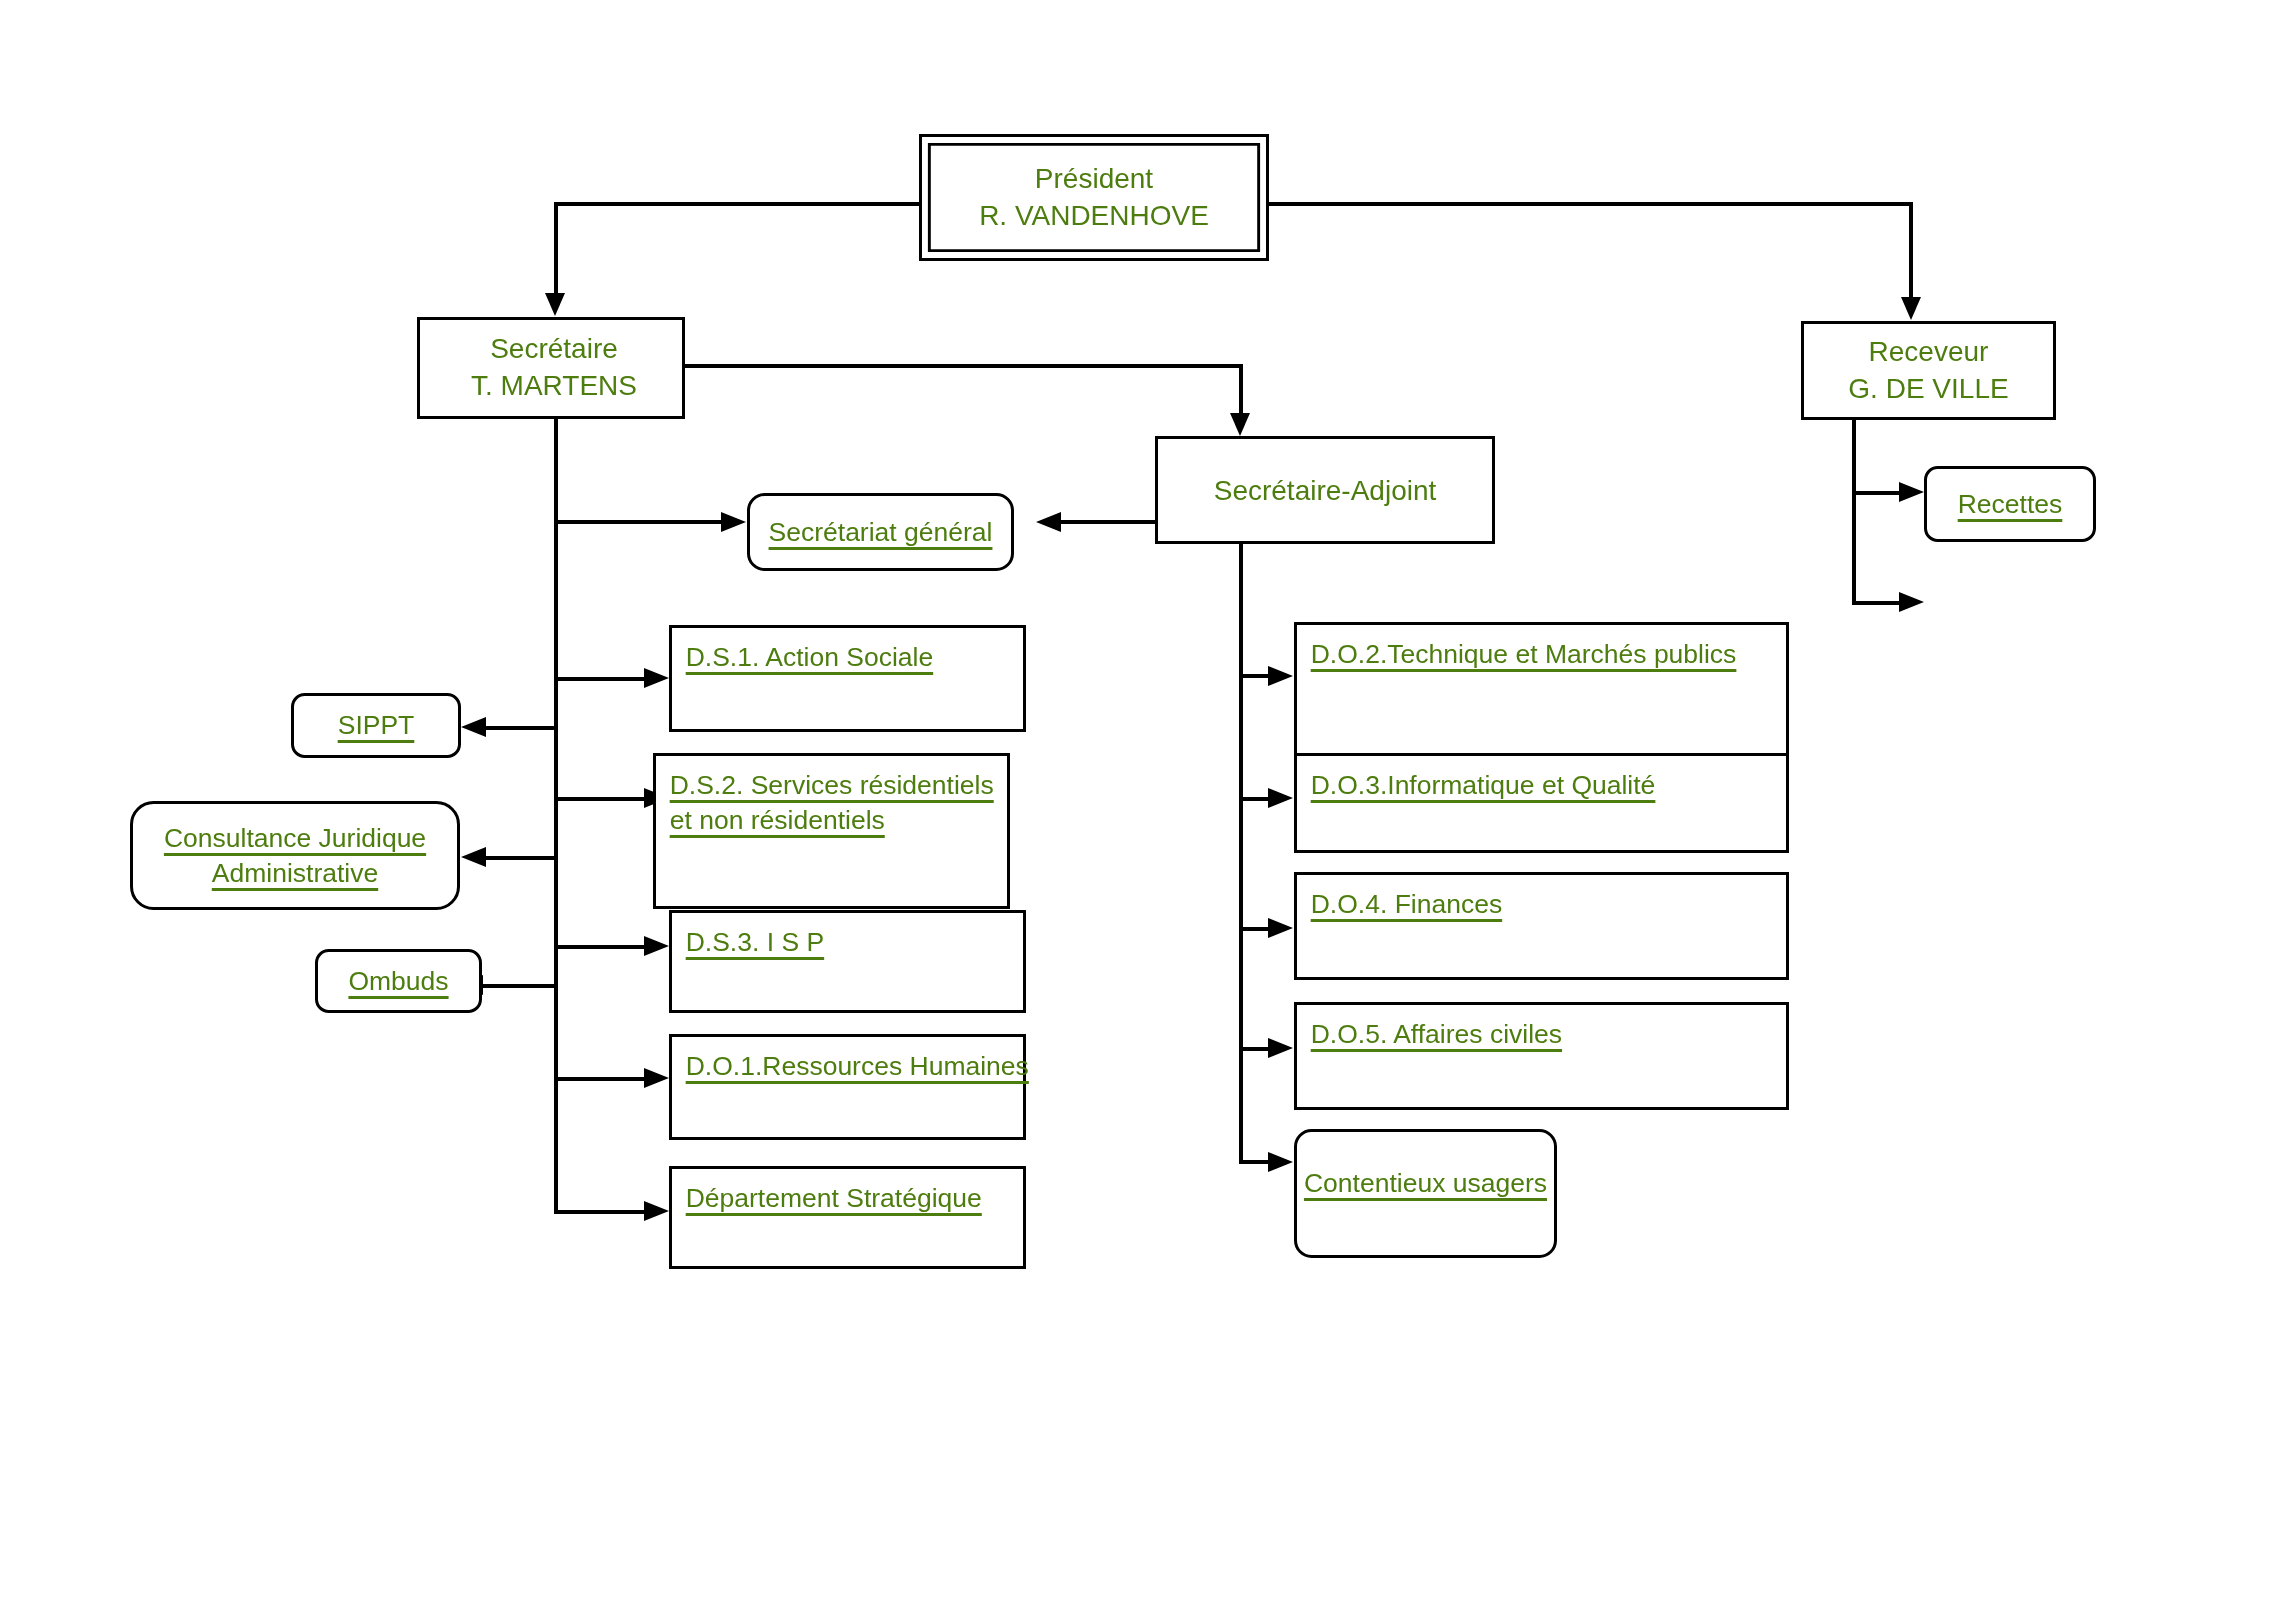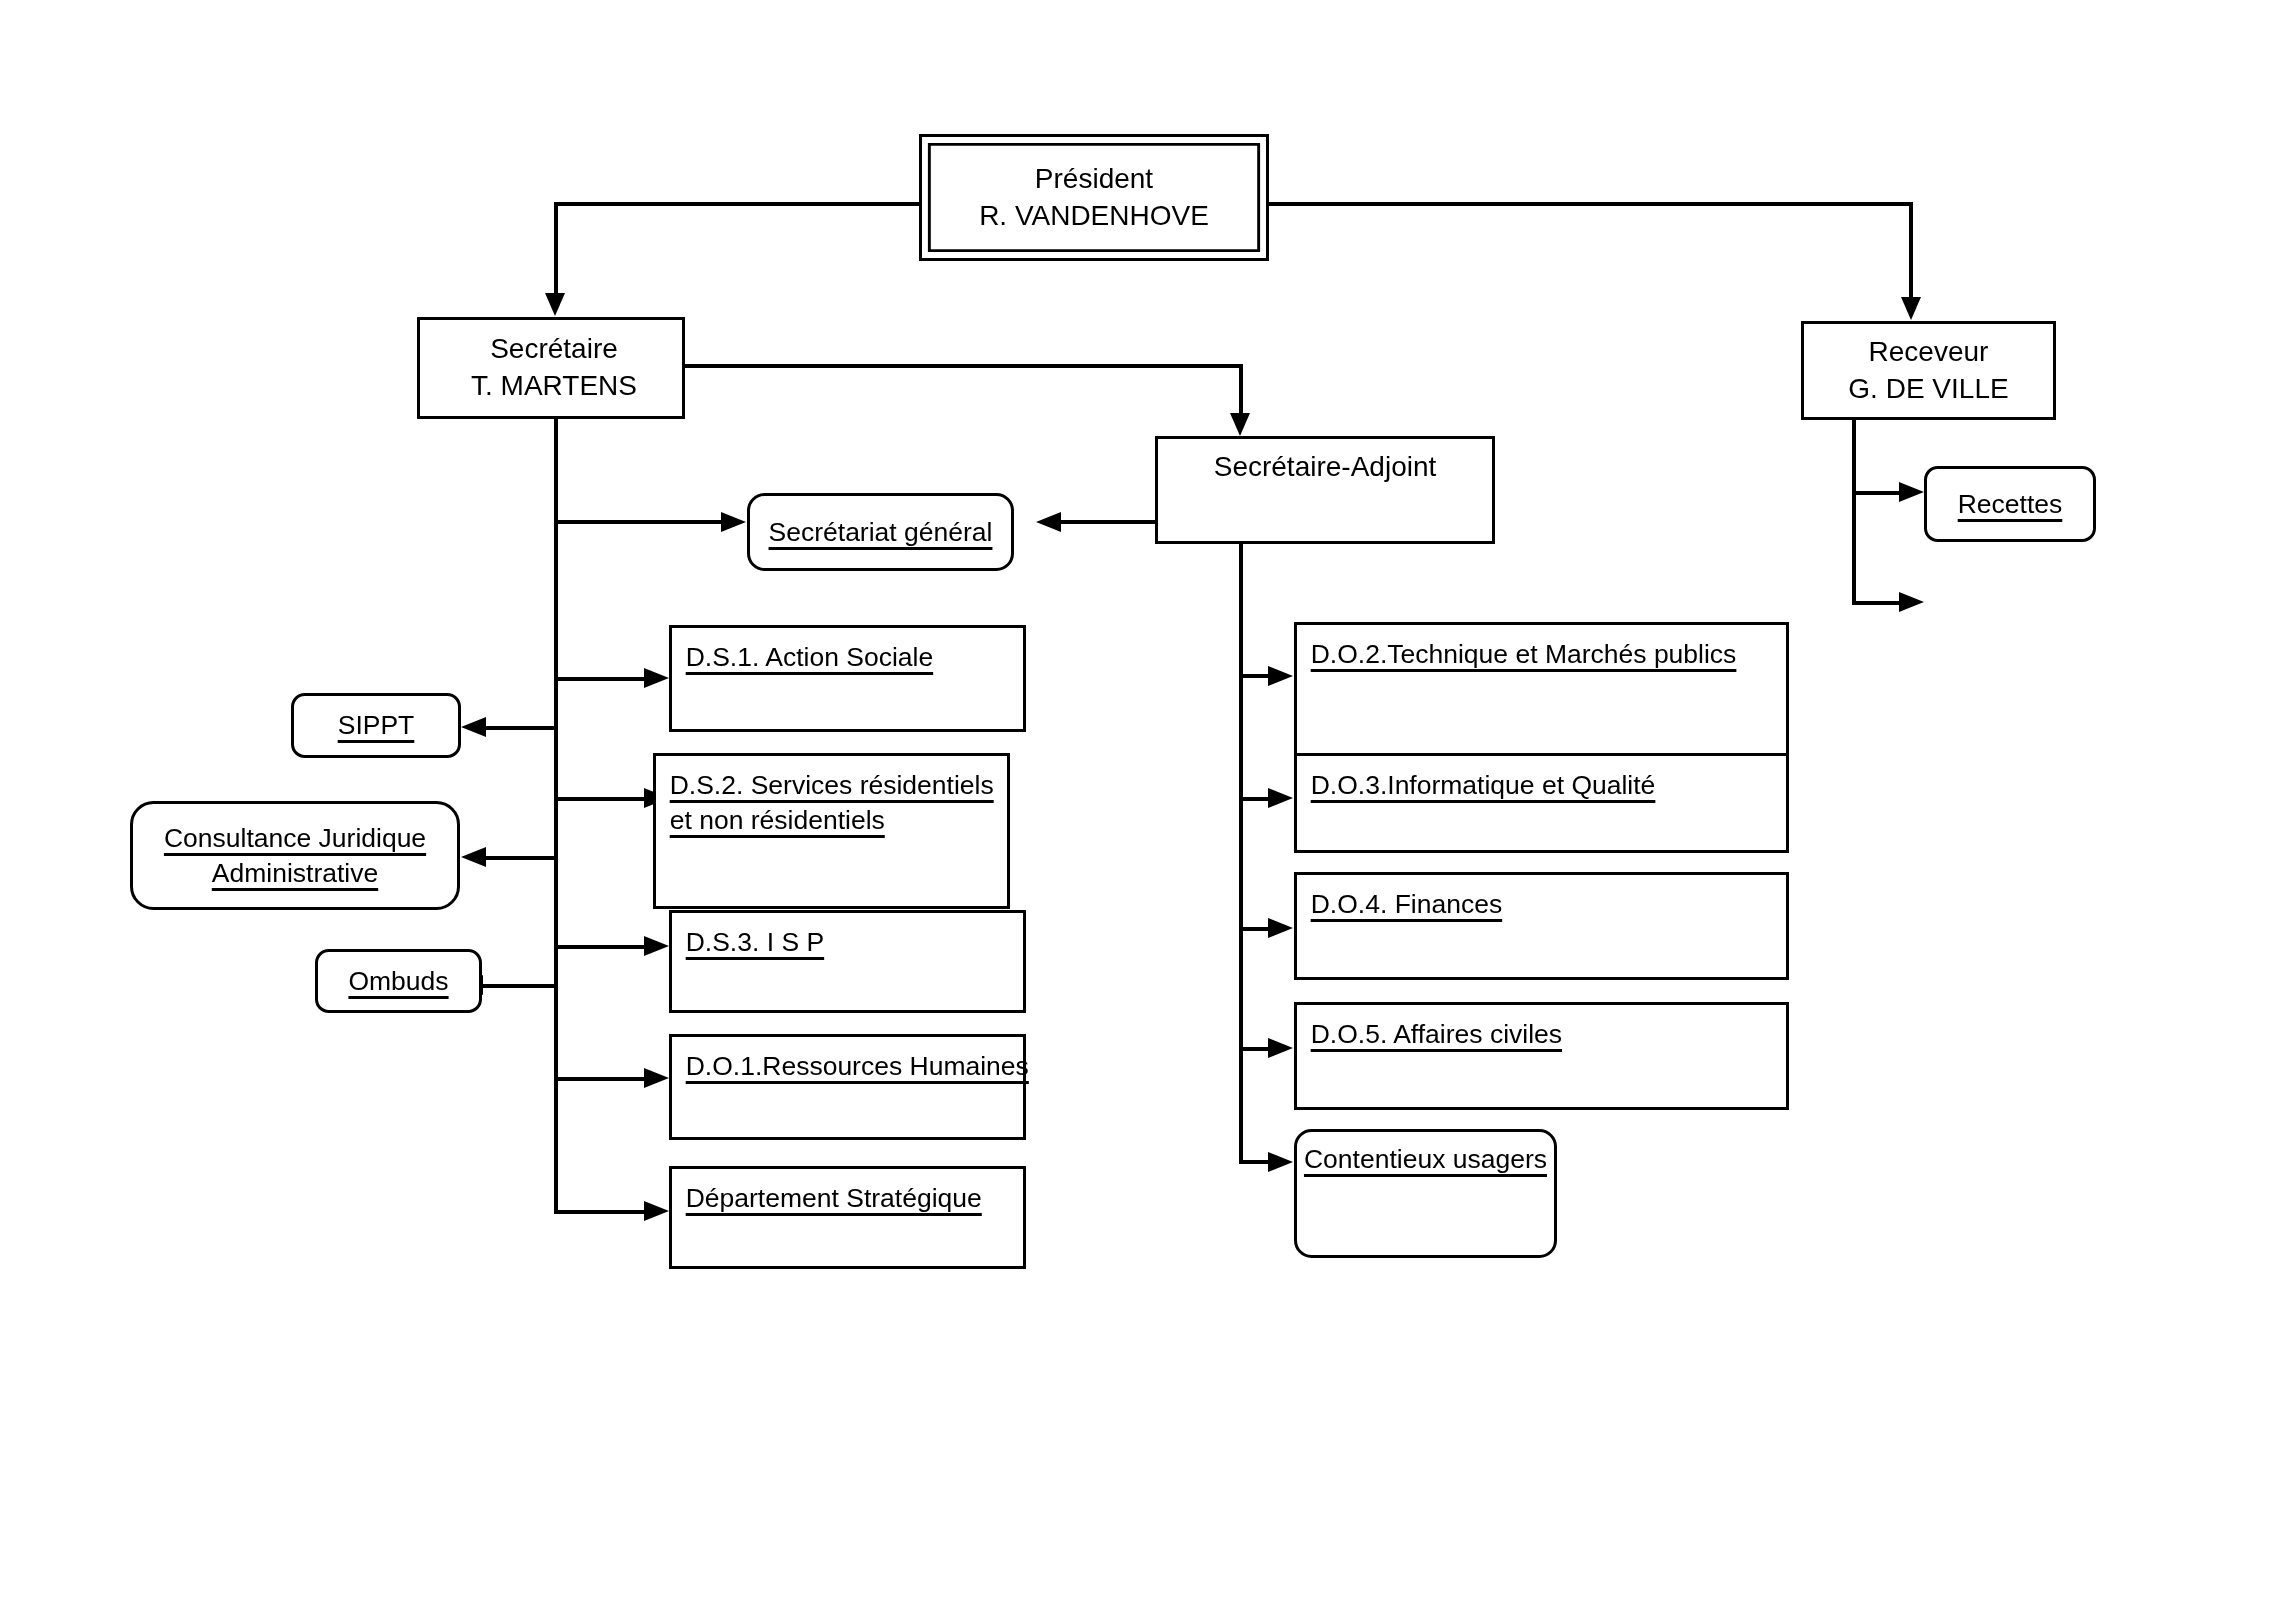--- a/index.html
+++ b/index.html
@@ -2,21 +2,21 @@
 <html><head>
 <meta charset="utf-8">
 <style>
   html,body{margin:0;padding:0;background:#ffffff;}
   .canvas{
     position:relative;
     width:2293px;
     height:1621px;
     background:#ffffff;
     font-family:"Liberation Sans", sans-serif;
-    color:#000000;
+    color:#4d7c0f;
   }
   .box{
     position:absolute;
     box-sizing:border-box;
     border:3.9px solid #000;
     background:#fff;
     display:flex;
     align-items:center;
     justify-content:center;
     text-align:center;
@@ -28,21 +28,21 @@
   .dbl{box-shadow: inset 0 0 0 5.9px #fff, inset 0 0 0 8.8px #000;}
   .rounded{border-radius:17.6px;}
   .r14{border-radius:13.7px;}
   .r22{border-radius:23.5px;}
   .dept{
     align-items:flex-start;
     justify-content:flex-start;
     text-align:left;
     padding:11.8px 13.7px;
   }
-  .top-center{align-items:flex-start;padding-top:10px;}
+  .top-center{align-items:flex-start;padding-top:34px;}
   .u{text-decoration:underline;text-underline-offset:5.9px;text-decoration-thickness:2.5px;}
   .hline,.vline{position:absolute;background:#000;}
   .hline{height:3.9px;}
   .vline{width:3.9px;}
   .arr{position:absolute;width:0;height:0;}
   .arr-r{border-top:10.8px solid transparent;border-bottom:10.8px solid transparent;border-left:25.5px solid #000;}
   .arr-l{border-top:10.8px solid transparent;border-bottom:10.8px solid transparent;border-right:25.5px solid #000;}
   .arr-d{border-left:10.8px solid transparent;border-right:10.8px solid transparent;border-top:23.5px solid #000;}
 </style>
 </head>

